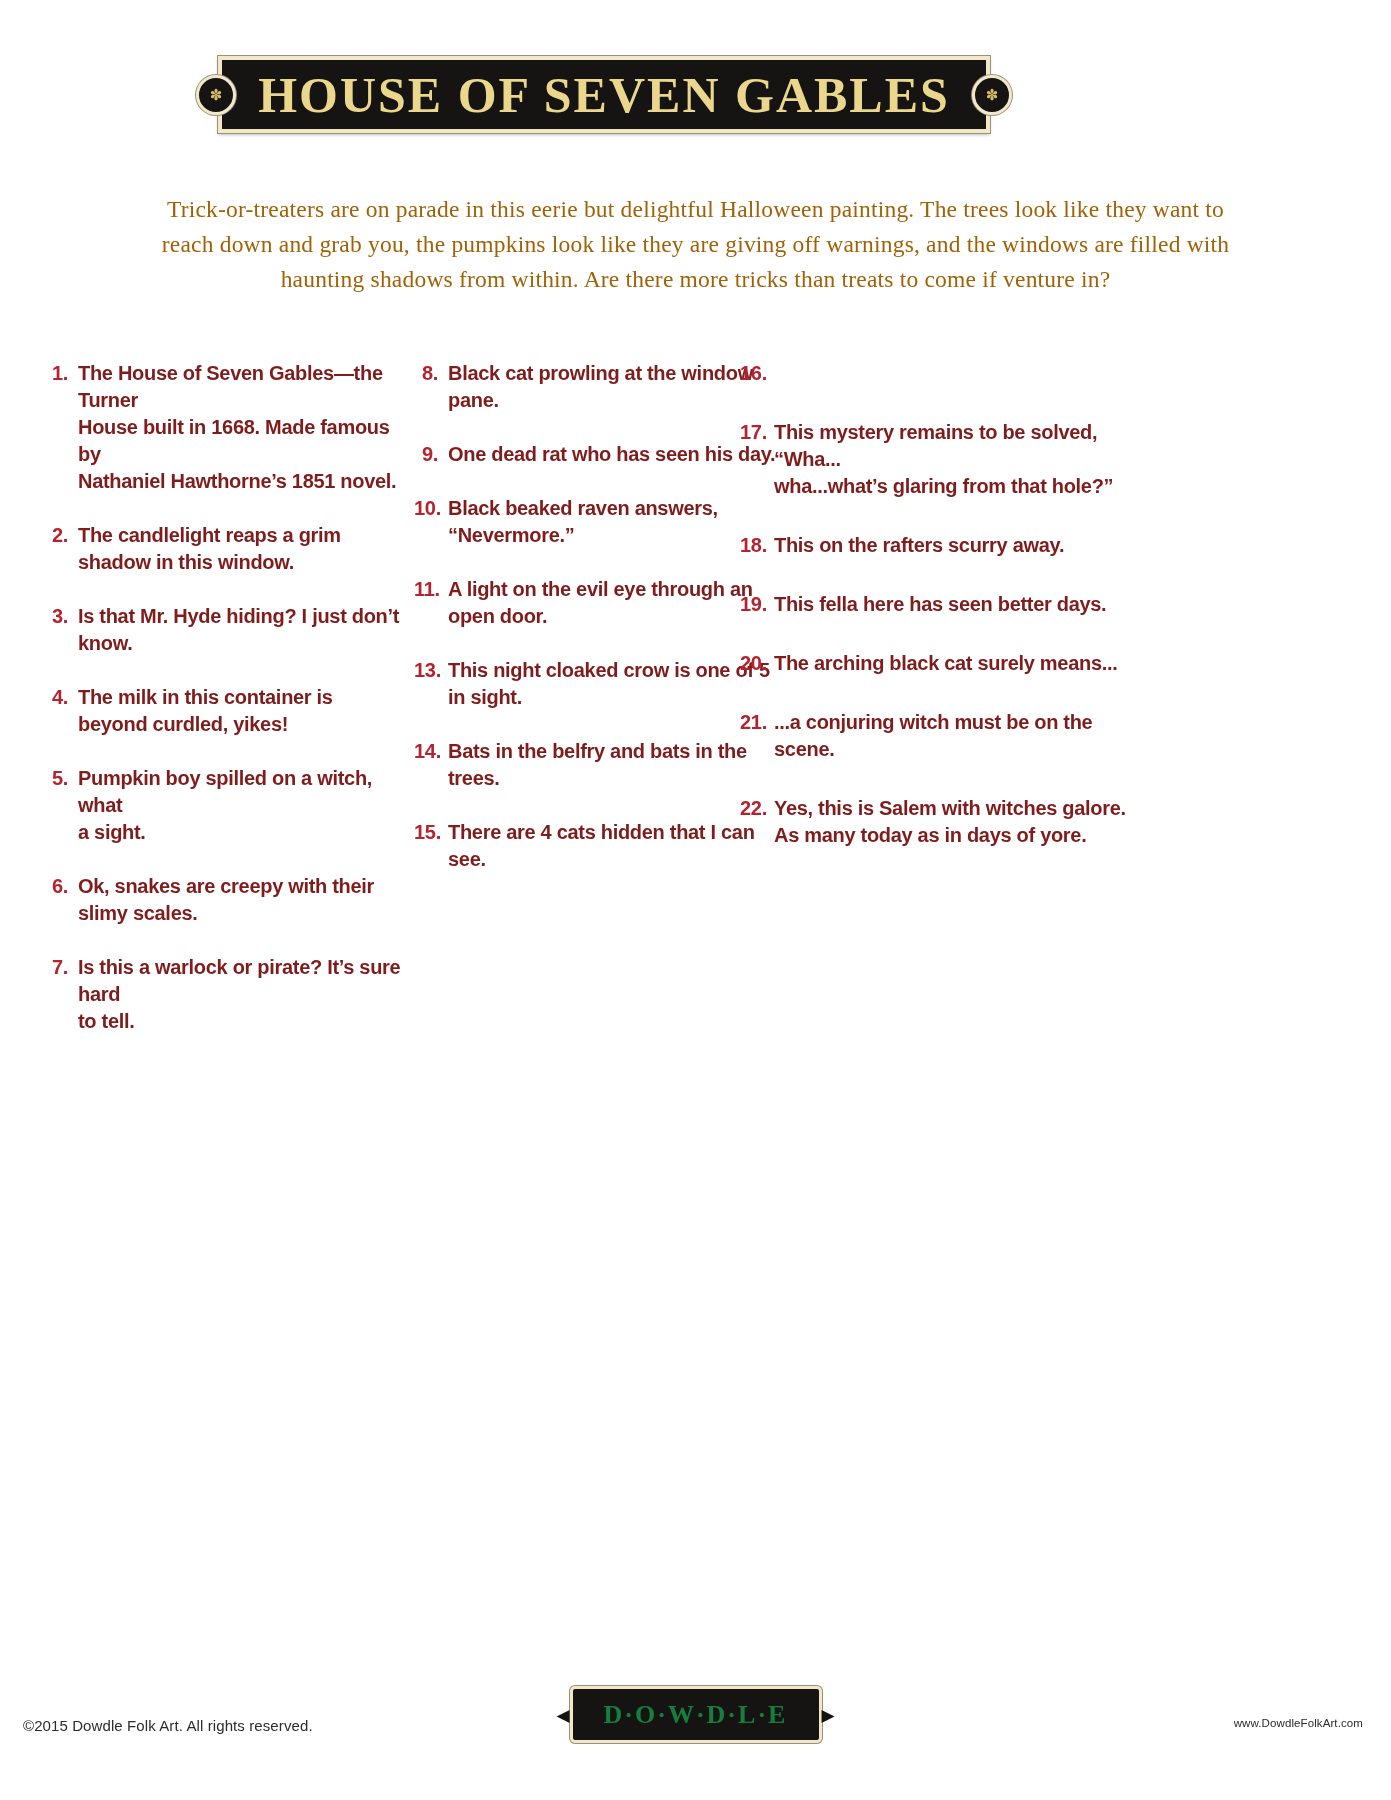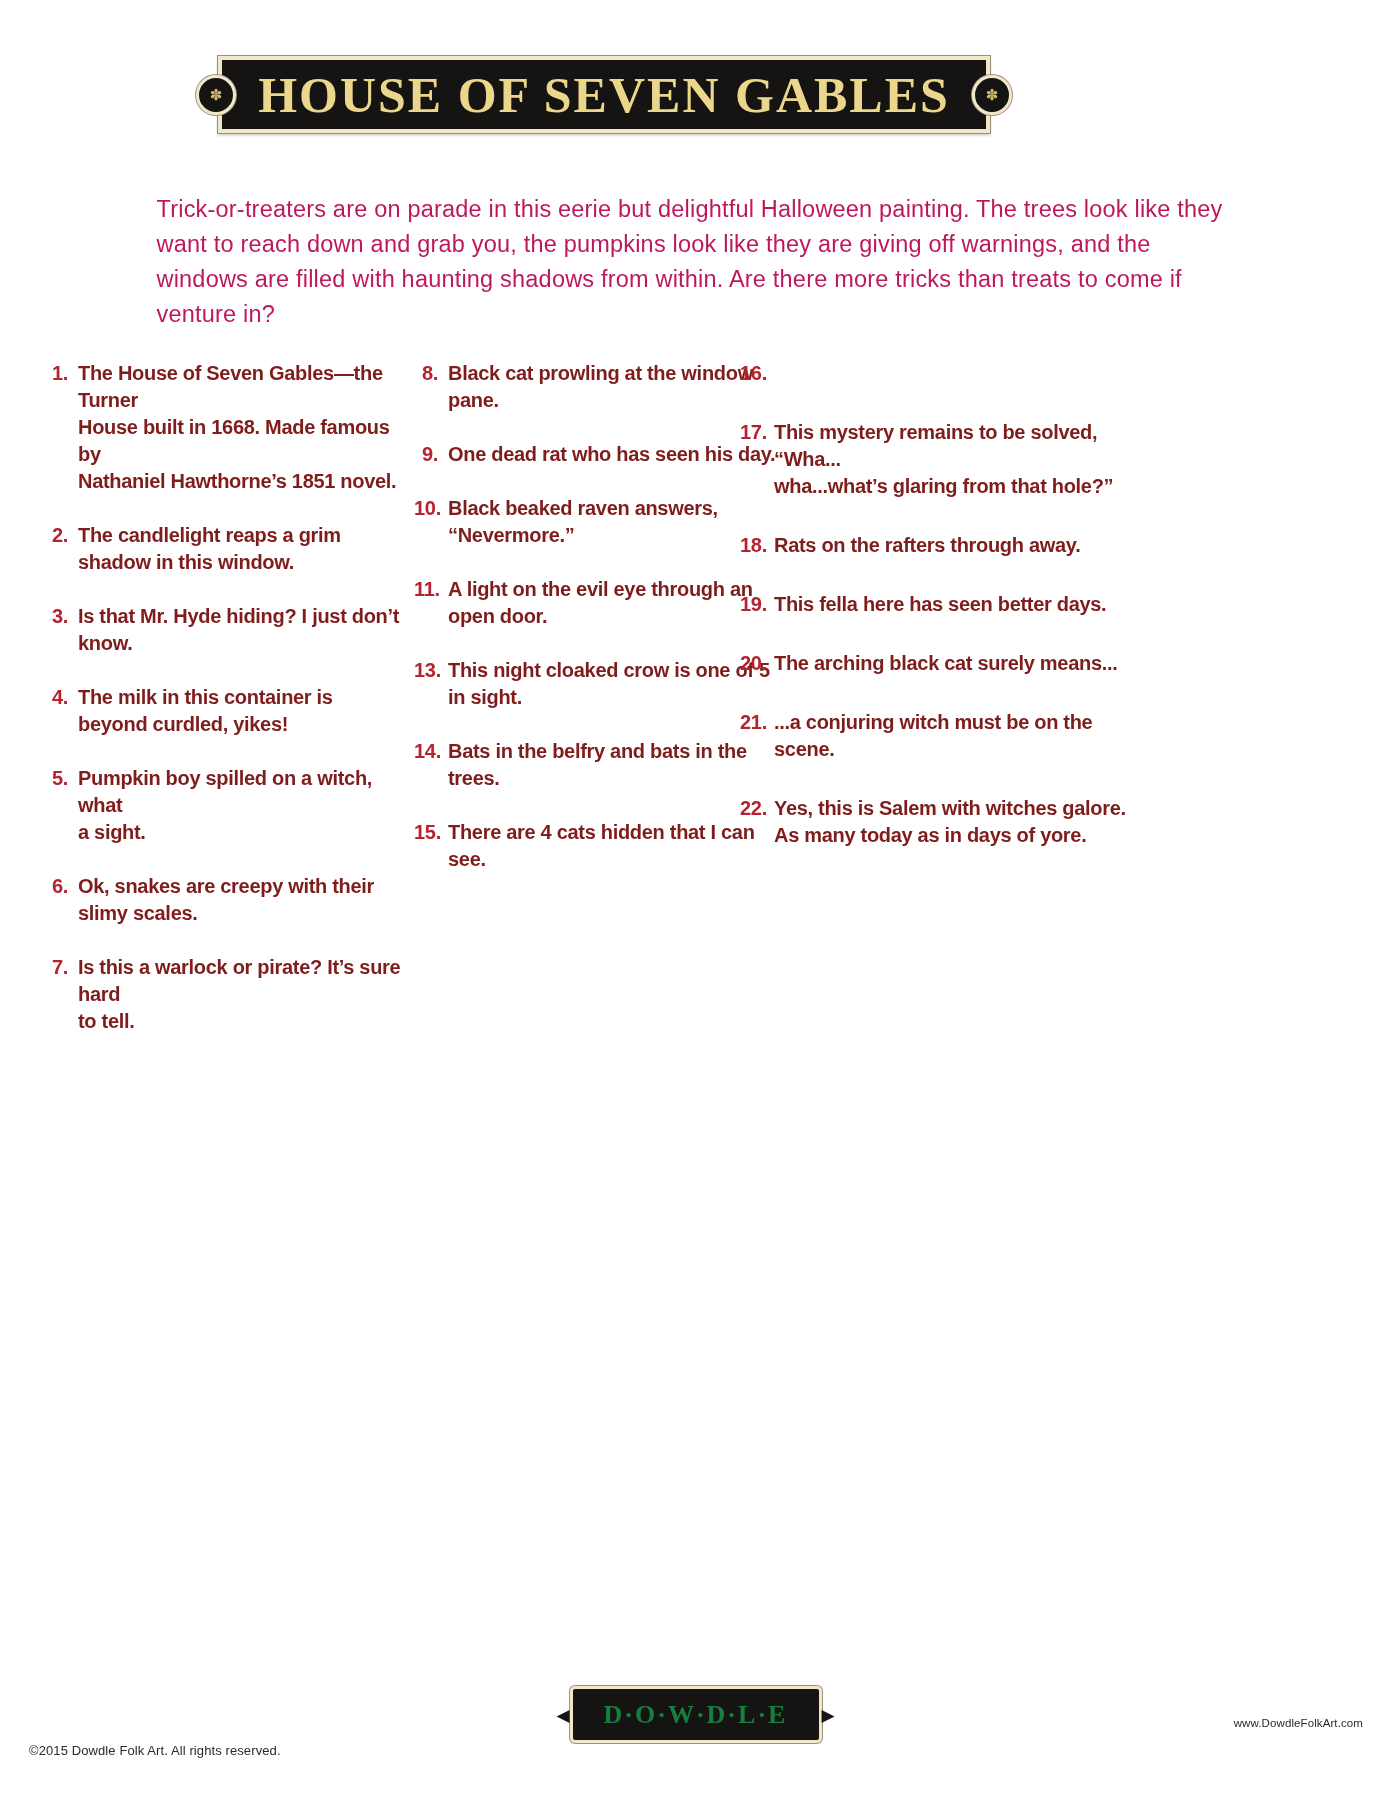--- a/index.html
+++ b/index.html
@@ -28,22 +28,22 @@
     box-shadow:0 0 0 1px #97917f;
     display:flex; align-items:center; justify-content:center;
     color:#d8bb6b; font-size:15px; line-height:1;
   }
   .banner-orn.left { left:-26px; }
   .banner-orn.right { right:-26px; }
 
   
   .intro {
     position:absolute; top:192px; left:50%; transform:translateX(-50%);
-    width:1078px; text-align:left;
-    font-size:23.5px; line-height:35px; letter-spacing:0.2px; color:#be185d;
+    width:1078px; text-align:center;
+    font-size:23.5px; line-height:35px; letter-spacing:0.2px; color:#a16207;font-family:Liberation Serif, serif;
   }
 
   
   .col {
     position:absolute; top:360px;
     display:flex; flex-direction:column; row-gap:27px;
   }
   .col1 { left:44px;  width:372px; }
   .col2 { left:414px; width:372px; }
   .col3 { left:740px; width:392px;gap:32px; }
@@ -71,22 +71,22 @@
     font-size:26px; letter-spacing:2px; color:#15803d; white-space:nowrap;
   }
   .badge-arrow {
     position:absolute; top:50%; transform:translateY(-50%);
     color:#161412; font-size:17px; line-height:1;
   }
   .badge-arrow.left  { left:-16px; }
   .badge-arrow.right { right:-16px; }
 
   .copyright {
-    position:absolute; left:29px; top:1717px;
-    font-size:13px; color:#2b2b2b; letter-spacing:0.1px;margin-top:26px;
+    position:absolute; left:23px; top:1717px;
+    font-size:15px; color:#2b2b2b; letter-spacing:0.1px;
   }
   .website {
     position:absolute; right:28px; top:1717px;
     font-size:11.5px; color:#2b2b2b; letter-spacing:0.1px;text-align:center;
   }
 </style>
 </head>
 <body>
 
 <div class="page">
@@ -177,21 +177,21 @@
     <div class="item">
       <span class="num">16.</span>
     </div>
     <div class="item">
       <span class="num">17.</span>
       <span class="txt">This mystery remains to be solved, “Wha...
 wha...what’s glaring from that hole?”</span>
     </div>
     <div class="item">
       <span class="num">18.</span>
-      <span class="txt">Rats on the rafters through away.</span>
+      <span class="txt">This on the rafters scurry away.</span>
     </div>
     <div class="item">
       <span class="num">19.</span>
       <span class="txt">This fella here has seen better days.</span>
     </div>
     <div class="item">
       <span class="num">20.</span>
       <span class="txt">The arching black cat surely means...</span>
     </div>
     <div class="item">

